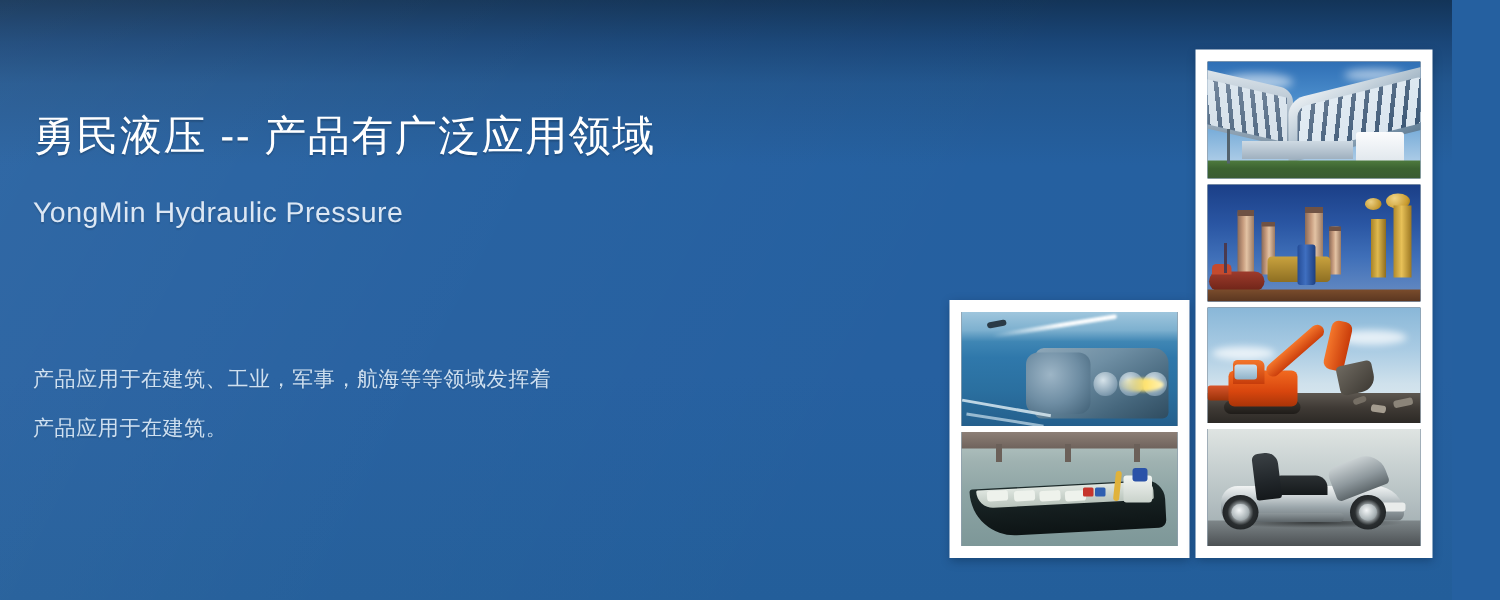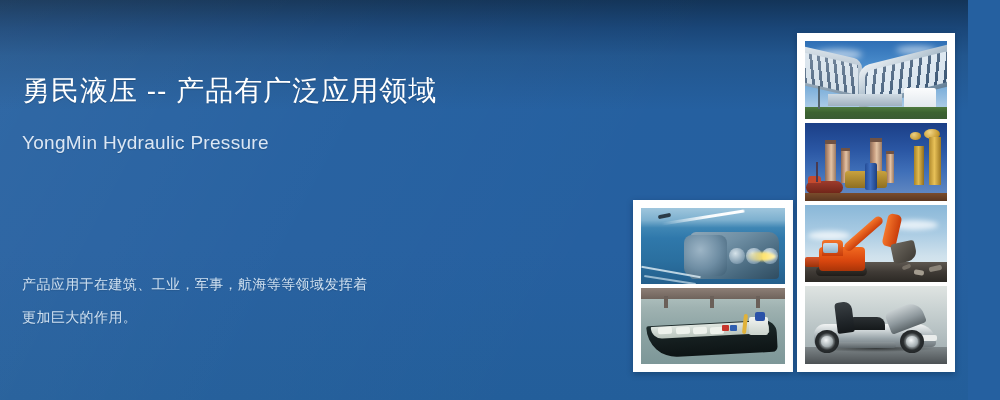--- a/index.html
+++ b/index.html
@@ -54,21 +54,20 @@
     text-shadow:0 1px 1px rgba(0,0,0,.14);
   }
 
   #body-copy{
     position:absolute; left:22px; top:236px; width:470px;
     font-size:14px;
     line-height:33px;
     color:#cfe0f0;
     letter-spacing:.4px;
     text-shadow:0 1px 1px rgba(0,0,0,.12);
-    margin-top:32px;
   }
   #body-copy p{ margin:0; }
 
   
   .frame{
     position:absolute;
     background:#ffffff;
     padding:8px;
     box-shadow:0 2px 6px rgba(4,24,48,.34);
   }
@@ -415,21 +414,21 @@
 
   <div id="sheen"></div>
 
   <div id="copy">
     <div id="headline">勇民液压  --  产品有广泛应用领域</div>
     <div id="subhead">YongMin Hydraulic Pressure</div>
   </div>
 
   <div id="body-copy">
     <p>产品应用于在建筑、工业，军事，航海等等领域发挥着</p>
-    <p>更加巨大的作用。</p>
+    <p>产品应用于在建筑。</p>
   </div>
 
   <div class="frame" id="frame-left">
     <div class="frame-inner">
 
       <div class="photo ph-navy">
         <div class="sky"></div>
         <div class="trail"></div>
         <div class="missile"></div>
         <div class="turret"></div>

